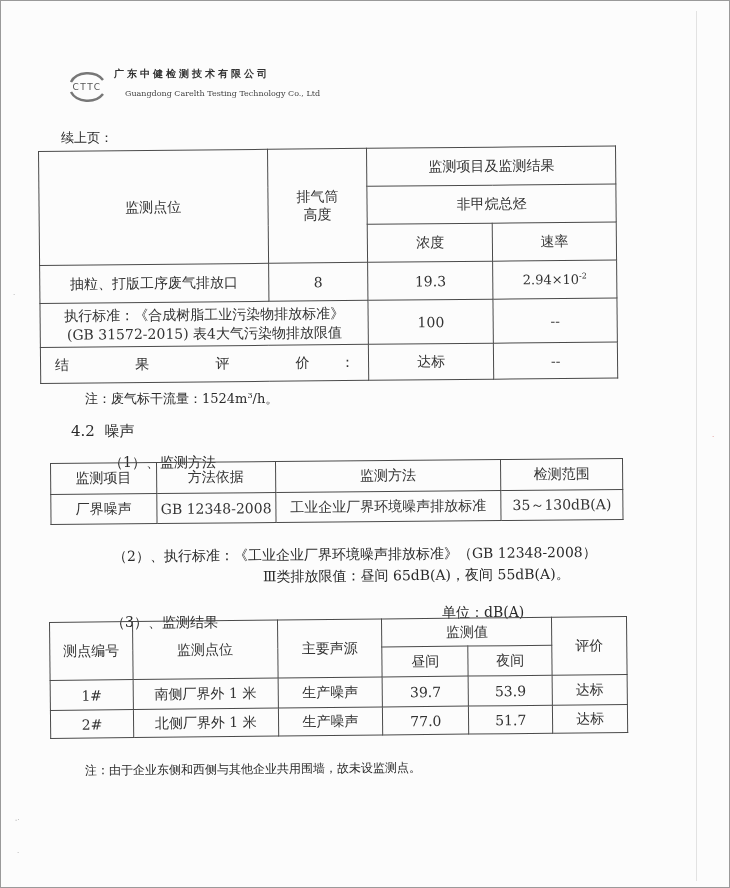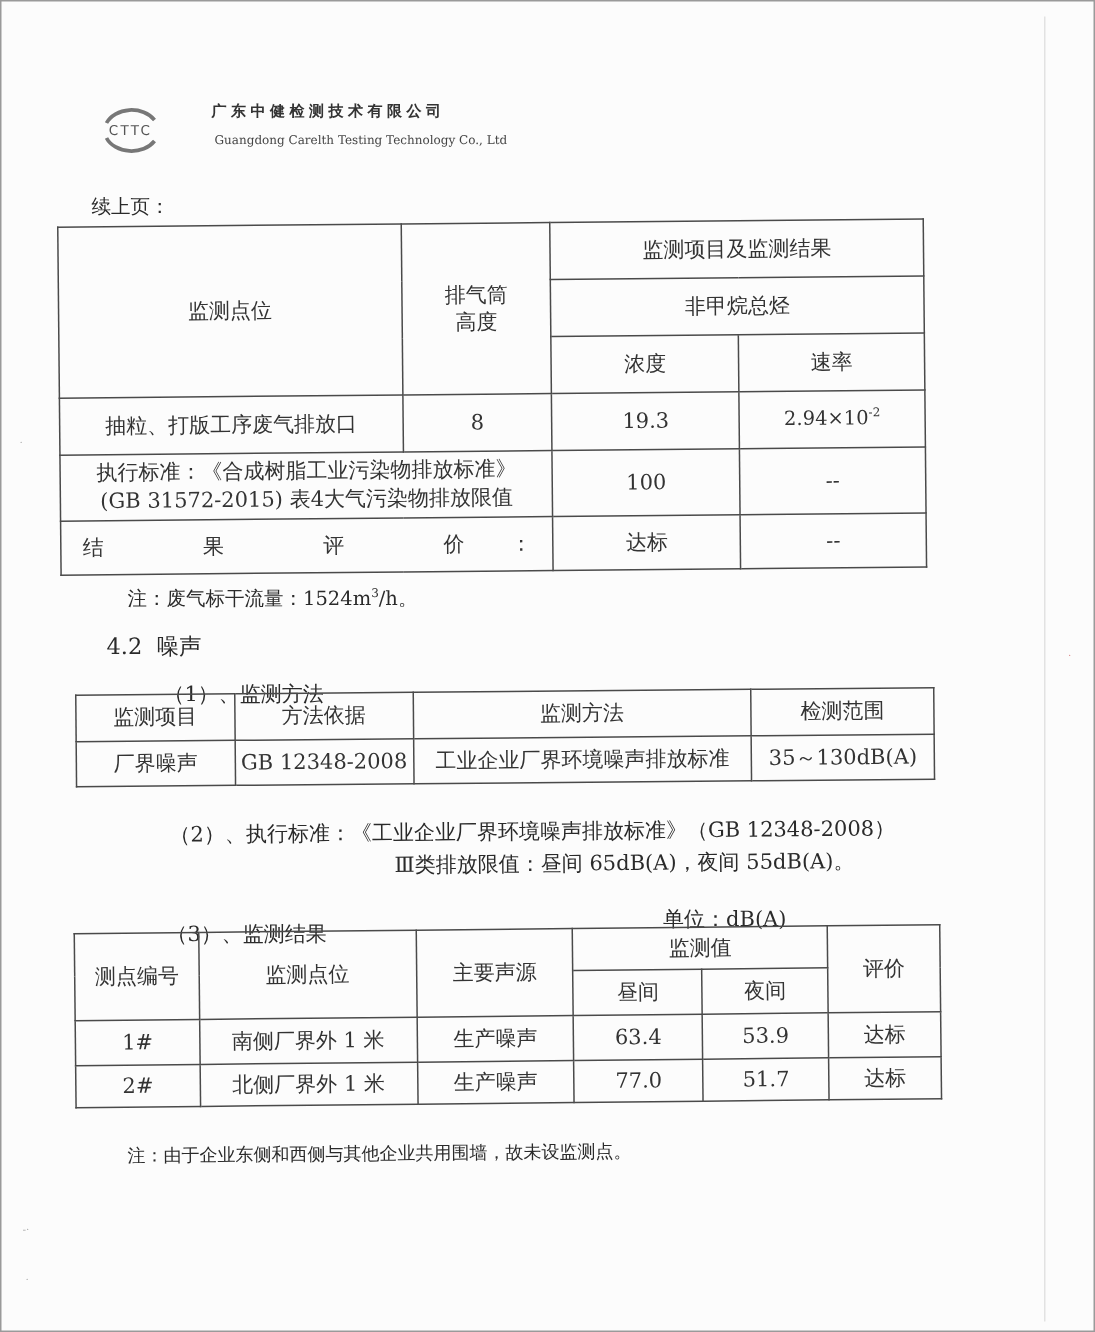--- a/index.html
+++ b/index.html
@@ -2,22 +2,22 @@
 <html><head>
 <meta charset="utf-8">
 <style>
   html,body{margin:0;padding:0;}
   body{width:730px;height:888px;background:#fdfdfd;position:relative;overflow:hidden;
        font-family:"DejaVu Serif","Liberation Serif",serif;color:#2a2a2a;}
   .page{position:absolute;left:0;top:0;width:728px;height:886px;border:1px solid #9a9a9a;background:#fcfcfc;}
   .rline{position:absolute;left:695px;top:10px;width:1px;height:870px;background:#e2e2e2;}
   .abs{position:absolute;white-space:nowrap;}
   .logo{position:absolute;left:64px;top:67px;width:44px;height:36px;}
-  .cn-company{left:140px;top:66px;font-size:10px;letter-spacing:3px;font-family:Liberation Mono, monospace;font-weight:bold;color:#333;}
-  .en-company{left:124px;top:88px;font-size:8px;color:#444;margin-left:18px;}
+  .cn-company{left:113px;top:66px;font-size:10px;letter-spacing:3px;font-family:Liberation Mono, monospace;font-weight:bold;color:#333;}
+  .en-company{left:124px;top:88px;font-size:8px;color:#444;}
   .report-no{left:432px;top:81px;font-size:13px;color:#333;}
   .cont{left:60px;top:128px;font-size:13px;}
   .units{left:347px;top:136px;font-size:13px;}
   .units sup,.note sup{font-size:8px;}
   table{border-collapse:collapse;position:absolute;font-size:14px;}
   td{border:1.3px solid #4a4a4a;text-align:center;vertical-align:middle;padding:0;color:#333;}
   .t1{left:37px;top:150px;width:578px;transform:rotate(-0.55deg);transform-origin:left top;}
   .t2{left:49px;top:462px;width:573px;transform:rotate(-0.5deg);transform-origin:left top;}
   .t3{left:48px;top:621px;width:578px;transform:rotate(-0.6deg);transform-origin:left top;}
   .note{font-size:13px;}
@@ -139,21 +139,21 @@
       <td rowspan="2">评价</td>
     </tr>
     <tr style="height:30px">
       <td>昼间</td>
       <td>夜间</td>
     </tr>
     <tr style="height:30px">
       <td>1#</td>
       <td>南侧厂界外 1 米</td>
       <td>生产噪声</td>
-      <td>63.4</td>
+      <td>39.7</td>
       <td>53.9</td>
       <td>达标</td>
     </tr>
     <tr style="height:28px">
       <td>2#</td>
       <td>北侧厂界外 1 米</td>
       <td>生产噪声</td>
       <td>77.0</td>
       <td>51.7</td>
       <td>达标</td>

